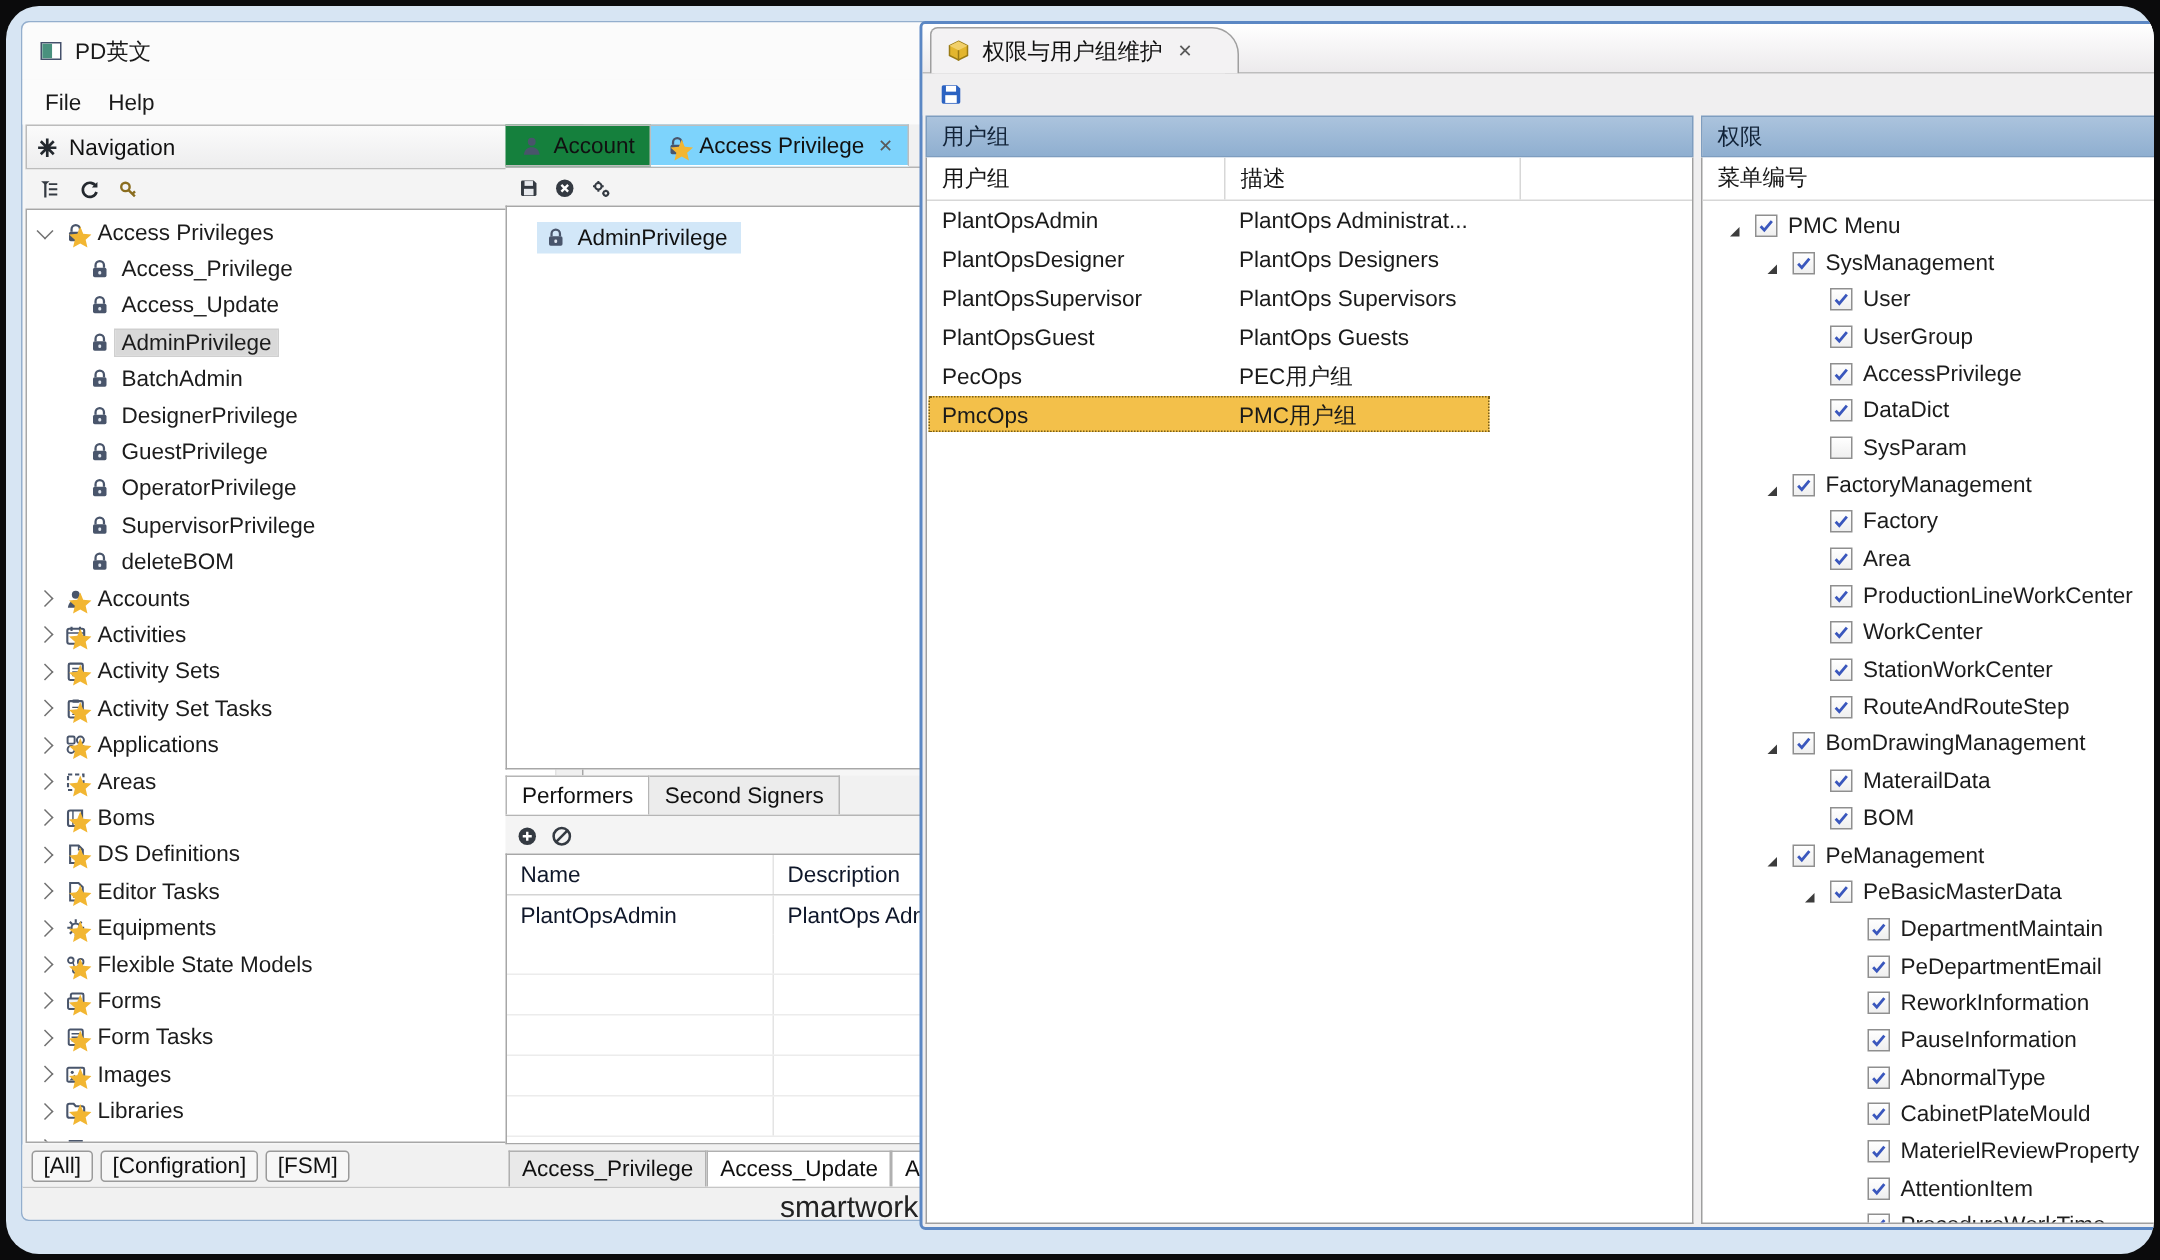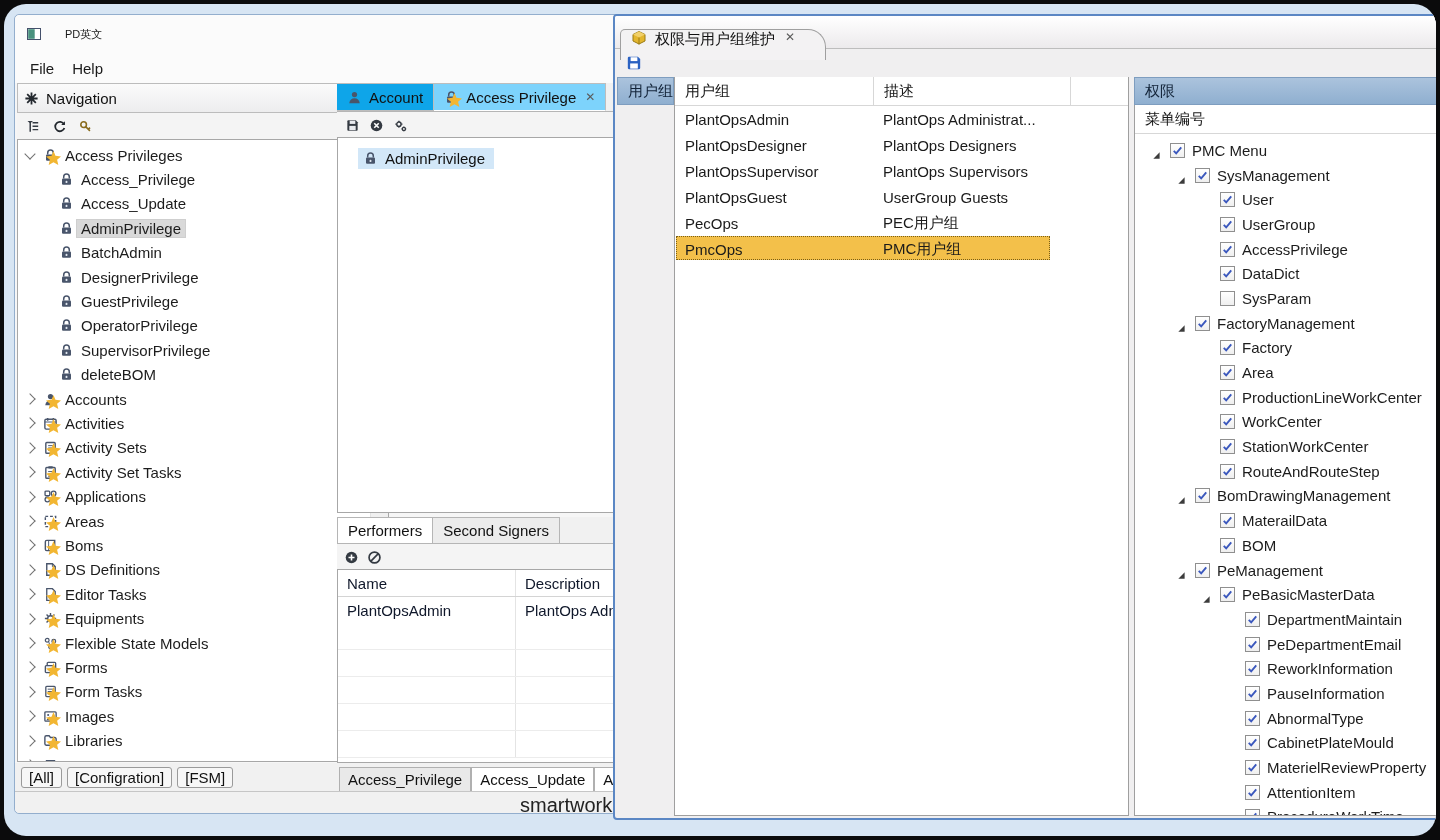--- a/index.html
+++ b/index.html
@@ -6,21 +6,21 @@
     font-family:"Liberation Sans","DejaVu Sans",sans-serif;-webkit-font-smoothing:antialiased;}
   .card{position:absolute;inset:4px;background:#d7e5f3;border-radius:22px;overflow:hidden;}
   .ic{display:inline-flex;flex:none;position:relative;}
   .ic svg{width:100%;height:100%;display:block;}
   .i14{width:14px;height:14px}.i15{width:15px;height:15px}.i16{width:16px;height:16px}.i18{width:18px;height:18px}
   .dec{position:absolute;right:-3px;bottom:-3px;width:9px;height:9px;}
 
   
   .win-left{position:absolute;left:10px;top:10px;width:616px;height:798px;background:#f6f6f6;
     border:1px solid #93aecd;border-radius:5px;}
-  .titlebar{height:38px;display:flex;align-items:center;gap:23px;padding-left:11px;font-size:11px;color:#1a1a1a;background:#fbfbfb;border-radius:5px 5px 0 0;}
+  .titlebar{height:38px;display:flex;align-items:center;gap:8px;padding-left:11px;font-size:15px;color:#1a1a1a;background:#fbfbfb;border-radius:5px 5px 0 0;}
   .menubar{height:30px;display:flex;align-items:center;padding-left:6px;font-size:15px;background:#fbfbfb;}
   .menu-item{padding:2px 9px;color:#1a1a1a;}
   .lw-body{position:absolute;left:0;top:68px;width:100%;height:680px;}
   .nav-panel{position:absolute;left:2px;top:0;width:372px;height:680px;}
   .view-header{height:28px;background:linear-gradient(#fbfbfb,#ededee);border:1px solid #bcbcbc;
     display:flex;align-items:center;gap:7px;padding:0 6px;font-size:15px;color:#111;}
   .view-btns{margin-left:auto;display:flex;gap:8px;align-items:center;padding-right:4px;}
   .view-toolbar{height:27px;display:flex;align-items:center;gap:11px;padding-left:9px;background:#f4f4f4;}
   .tree-area{position:absolute;top:56px;left:0;right:0;bottom:1px;background:#fff;border:1px solid #a7a7a7;overflow:hidden;padding-top:3px;}
   .tree-row{height:24.4px;display:flex;align-items:center;font-size:15px;color:#1c1c1c;white-space:nowrap;}
@@ -29,21 +29,21 @@
   .chev.exp{transform:rotate(45deg);margin-top:-3px;}
   .lab{margin-left:7px;}
   .lab.sel{background:#d9d9d9;outline:1px solid #cfcfcf;padding:0 4px;margin-left:3px;}
   .vscroll{position:absolute;top:57px;right:1px;bottom:2px;width:17px;background:#f0f0f0;border-left:1px solid #e2e2e2;}
   .sbtn{position:absolute;left:0;width:17px;height:17px;background:#f0f0f0;display:flex;align-items:center;justify-content:center;}
   .sbtn svg{width:9px;height:9px;}
   .sthumb{position:absolute;left:1px;top:18px;width:14px;height:230px;background:#cdcdcd;border:1px solid #b4b4b4;border-radius:2px;}
 
   .editor{position:absolute;left:322px;top:0;width:296px;height:680px;}
   .etabs{height:28px;display:flex;background:#f1f1f1;border-bottom:1px solid #b5b5b5;}
-  .etab{display:flex;align-items:center;gap:7px;padding:0 10px;font-size:15px;background:#0ea5e9;
+  .etab{display:flex;align-items:center;gap:7px;padding:0 10px;font-size:15px;background:#15803d;
     border:1px solid #bdbdbd;border-left:none;color:#111;}
   .etab.active{background:#7dd3fc;border-bottom-color:#fff;}
   .tclose{font-size:12px;color:#5a5a5a;margin-left:2px;}
   .etoolbar{height:26px;background:#f4f4f4;display:flex;align-items:center;gap:9px;padding-left:8px;}
   .econtent{position:absolute;top:54px;left:0;right:0;height:374px;background:#fff;border:1px solid #a7a7a7;border-right:none;}
   .sel-item{margin:10px 0 0 20px;display:inline-flex;align-items:center;gap:7px;background:#d2e7f8;padding:2px 9px 2px 5px;font-size:15px;color:#111;}
   .performers{position:absolute;top:434px;left:0;right:0;bottom:0;}
   .ptabs{height:26px;display:flex;background:#f1f1f1;border-bottom:1px solid #b5b5b5;}
   .ptab{display:flex;align-items:center;padding:0 10px;font-size:15px;background:#ececec;border:1px solid #b5b5b5;border-bottom:none;border-left:none;color:#111;}
   .ptab:first-child{border-left:1px solid #b5b5b5;}
@@ -62,25 +62,25 @@
   .btabs{display:flex;margin-left:8px;align-items:flex-end;height:100%;}
   .btab{padding:3px 8px;font-size:15px;background:#e9e9e9;border:1px solid #b0b0b0;border-bottom:none;color:#111;white-space:nowrap;overflow:hidden;}
   .btab.active{background:#fff;}
   .statusbar{position:absolute;left:0;right:0;top:776px;height:21px;border-top:1px solid #c6c6c6;background:#f1f1f1;font-size:20px;color:#222;border-radius:0 0 5px 5px;}
   .status-text{position:absolute;left:505px;top:2px;white-space:nowrap;}
 
   
   .win-right{position:absolute;left:609px;top:10px;width:823px;height:802px;background:#f0eff0;
     border:2px solid #5b87c4;border-radius:4px 0 0 4px;display:flex;flex-direction:column;overflow:hidden;}
   .rtabstrip{height:32px;background:linear-gradient(#ffffff,#eceaec);border-bottom:1px solid #bdbdbd;position:relative;flex:none;}
-  .rtab{position:absolute;left:5px;top:13px;height:30px;display:flex;gap:8px;padding:0 30px 0 10px;
+  .rtab{position:absolute;left:5px;top:2px;height:30px;display:flex;align-items:center;gap:8px;padding:0 30px 0 10px;
     background:#f3f2f3;border:1px solid #9f9f9f;border-bottom:none;border-radius:5px 18px 0 0;font-size:15px;color:#111;}
   .rtoolbar{height:28px;background:#f0eff0;display:flex;align-items:center;padding-left:10px;flex:none;}
   .rbody{flex:1;display:flex;gap:5px;padding:0 0 2px 2px;min-height:0;}
-  .gpanel{width:512px;flex:none;display:flex;min-height:0;}
+  .gpanel{width:512px;flex:none;display:flex;flex-direction:column;min-height:0;}
   .ppanel{flex:1;display:flex;flex-direction:column;min-width:0;min-height:0;}
   .sec-header{height:26px;flex:none;background:linear-gradient(#abc3dd,#8fafd0);border:1px solid #7e9dbf;
     display:flex;align-items:center;padding-left:10px;font-size:15px;color:#122338;}
   .gtable,.ptree{flex:1;background:#fff;border:1px solid #9f9f9f;border-top:none;overflow:hidden;font-size:15px;min-height:0;}
   .ptree{border-right:none;}
   .g-head{height:28px;display:flex;border-bottom:1px solid #d7d7d7;color:#161616;}
   .g-hc{display:flex;align-items:center;padding-left:10px;border-right:1px solid #d7d7d7;flex:none;}
   .g-hc.c1{width:188px;}.g-hc.c2{width:186px;}
   .g-hc.rest{flex:1;border-right:none;}
   .g-row{height:26px;display:flex;position:relative;color:#1a1a1a;}
@@ -661,21 +661,21 @@
             <div class="g-row">
               <div class="g-c c1">PlantOpsDesigner</div>
               <div class="g-c c2">PlantOps Designers</div>
             </div>
             <div class="g-row">
               <div class="g-c c1">PlantOpsSupervisor</div>
               <div class="g-c c2">PlantOps Supervisors</div>
             </div>
             <div class="g-row">
               <div class="g-c c1">PlantOpsGuest</div>
-              <div class="g-c c2">UserGroup Guests</div>
+              <div class="g-c c2">PlantOps Guests</div>
             </div>
             <div class="g-row">
               <div class="g-c c1">PecOps</div>
               <div class="g-c c2">PEC用户组</div>
             </div>
             <div class="g-row">
               <div class="g-hl"></div>
               <div class="g-c c1">PmcOps</div>
               <div class="g-c c2">PMC用户组</div>
             </div>

